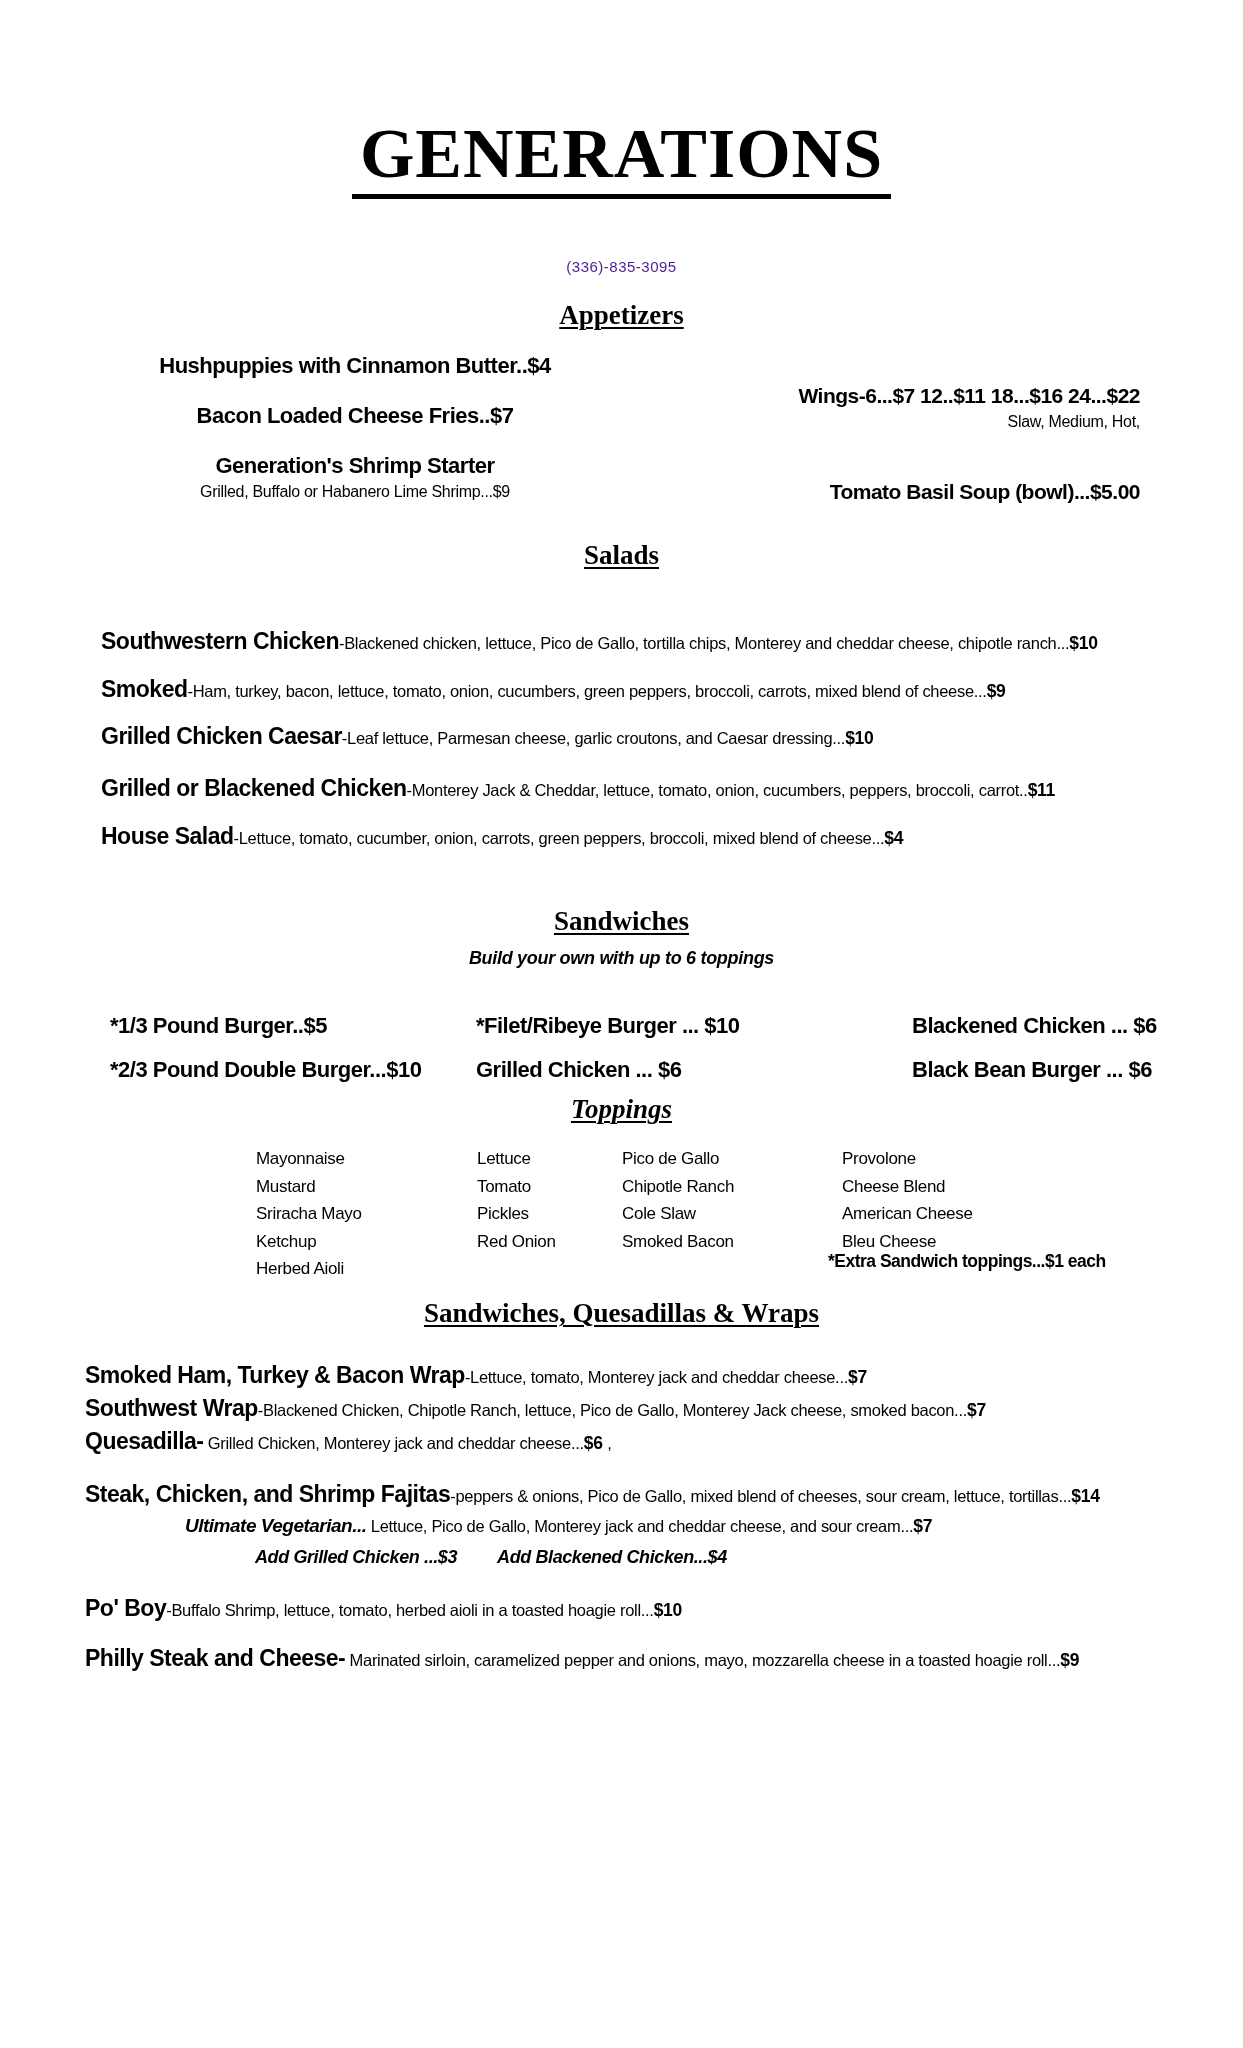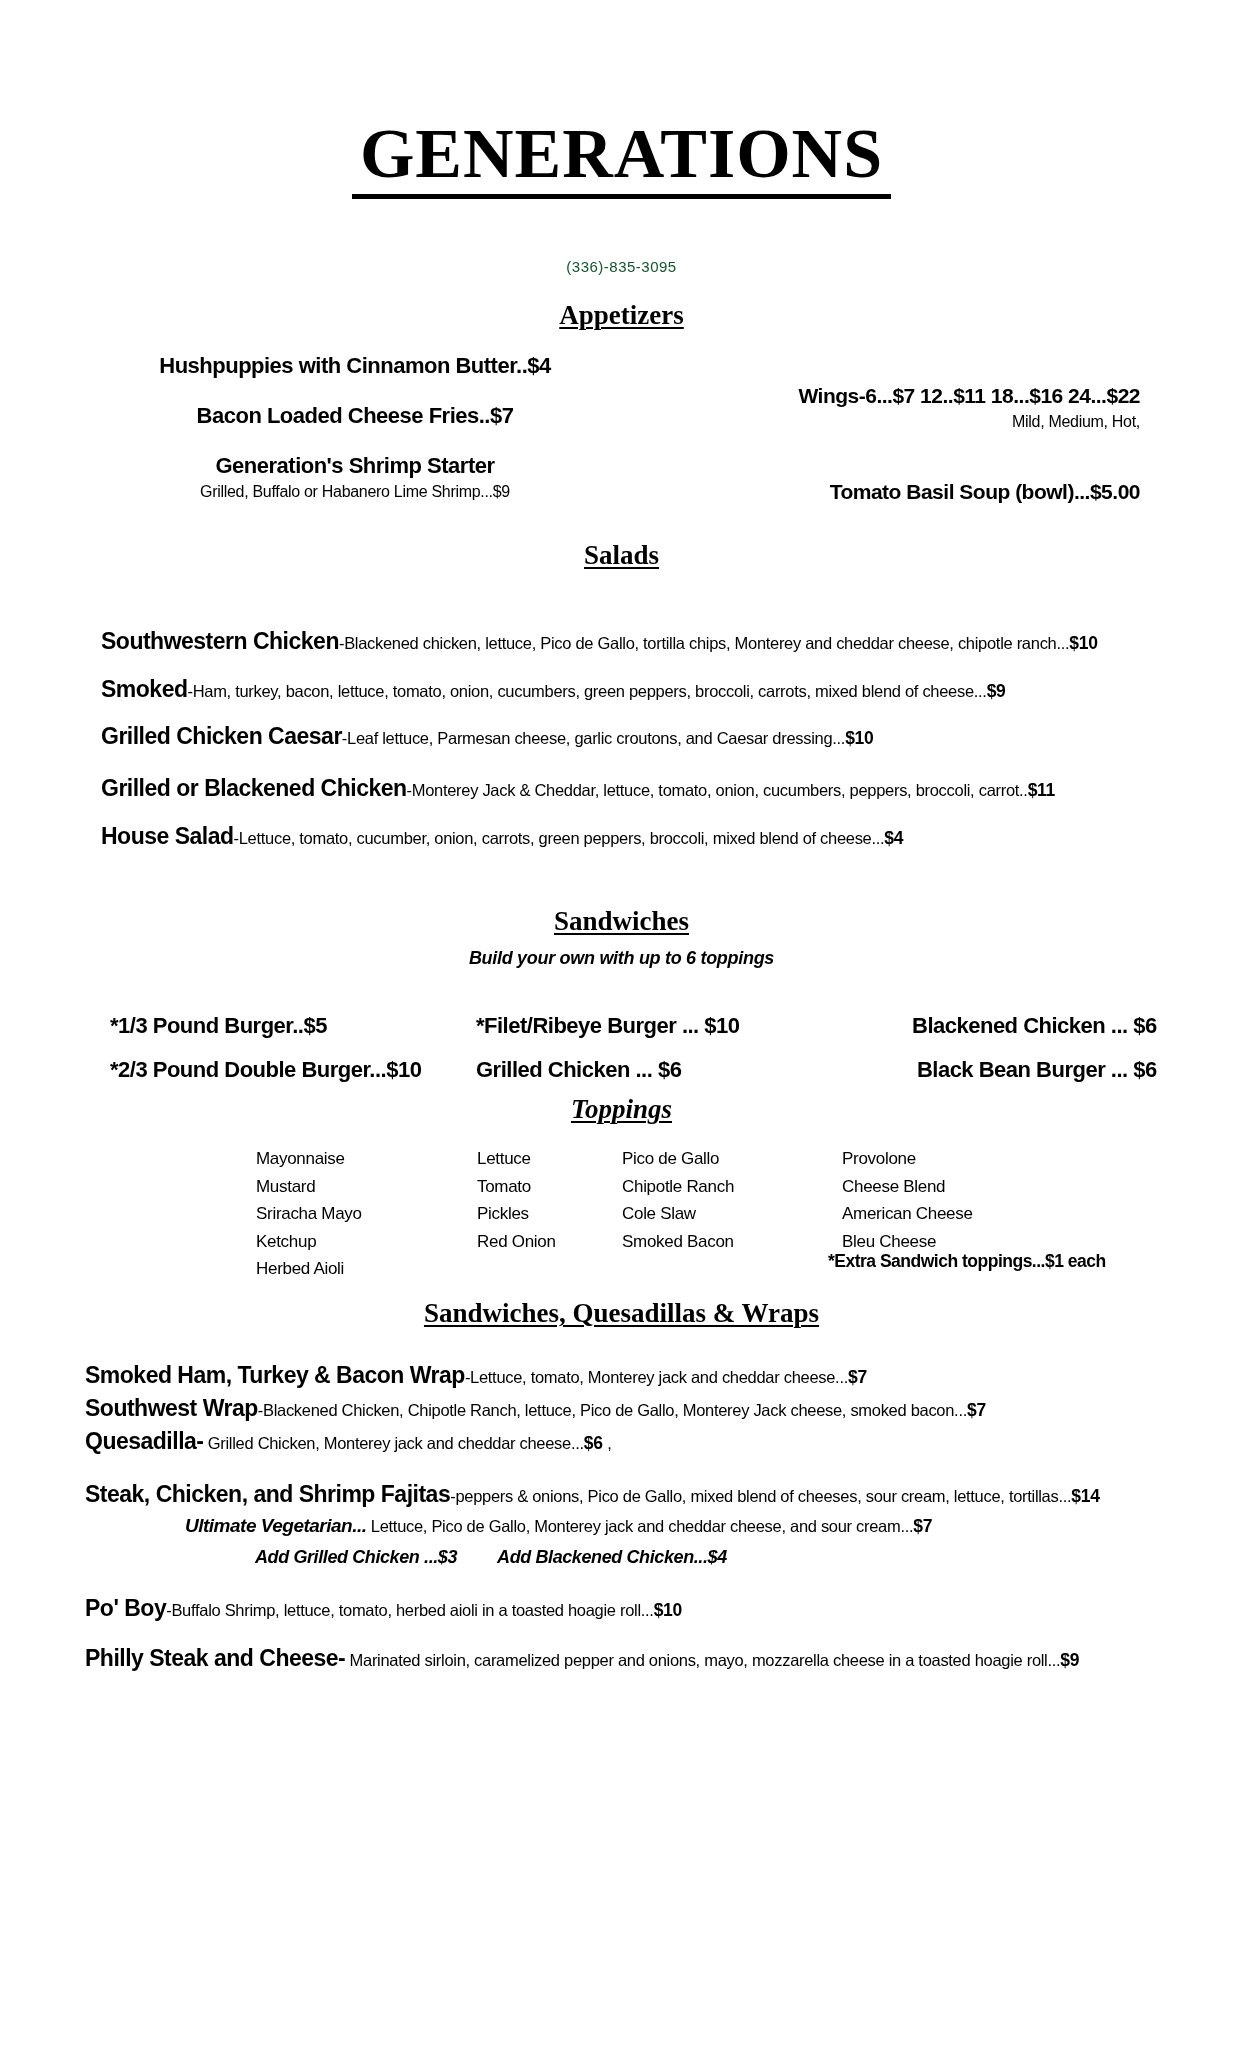--- a/index.html
+++ b/index.html
@@ -9,21 +9,21 @@
   }
 
   
   .title-wrap { position:absolute; top:106px; left:0; right:0; text-align:center; }
   .title-wrap h1 {
     display:inline-block; margin:13px; font-family:"Liberation Serif", serif;
     font-weight:700; font-size:70px; line-height:1; letter-spacing:1px;
     border-bottom:5px solid #000; padding:0 8px 5px;
   }
   .phone { position:absolute; top:258px; left:0; right:0; text-align:center;
-    font-size:15px; letter-spacing:.5px; color:#14532d; }
+    font-size:15px; letter-spacing:.5px; color:#4c1d95; }
 
   
   .section-head {
     position:absolute; left:0; right:0; text-align:center;
     font-family:"Liberation Serif", serif; font-weight:700; font-size:27px;
     text-decoration:underline; text-decoration-thickness:2px; text-underline-offset:3px;
   }
   .head-appetizers { top:300px; }
   .head-salads     { top:540px; }
   .head-sandwiches { top:906px; }
@@ -55,21 +55,21 @@
   .salads-list .menu-line:nth-of-type(1) { top:0; }
   .salads-list .menu-line:nth-of-type(2) { top:48px; }
   .salads-list .menu-line:nth-of-type(3) { top:95px; }
   .salads-list .menu-line:nth-of-type(4) { top:147px; }
   .salads-list .menu-line:nth-of-type(5) { top:195px; }
 
   
   .sw-col { position:absolute; top:1012px; }
   .sw-col.c1 { left:110px; }
   .sw-col.c2 { left:476px; }
-  .sw-col.c3 { left:912px;text-align:right; }
+  .sw-col.c3 { left:912px; }
   .sw-col .sw-item { font-weight:700; font-size:22px; line-height:28px;
     letter-spacing:-.5px; margin-bottom:16px; white-space:nowrap; }
 
   
   .top-col { position:absolute; top:1145px; font-size:17px; line-height:27.5px; letter-spacing:-.3px; }
   .top-col.c1 { left:256px; }
   .top-col.c2 { left:477px; }
   .top-col.c3 { left:622px; }
   .top-col.c4 { left:842px; }
   .extra-note { position:absolute; top:1251px; left:828px; font-weight:700;
@@ -119,21 +119,21 @@
       <div class="app-item">
         <div class="app-name">Generation's Shrimp Starter</div>
         <div class="app-desc">Grilled, Buffalo or Habanero Lime Shrimp...$9</div>
       </div>
     </div>
 
   <div class="app-col right">
 
       <div class="app-item">
         <div class="app-name">Wings-6...$7 12..$11 18...$16  24...$22</div>
-        <div class="app-desc">Mild, Medium, Hot,</div>
+        <div class="app-desc">Slaw, Medium, Hot,</div>
       </div>
 
       <div class="app-item">
         <div class="app-name">Tomato Basil Soup (bowl)...$5.00</div>
         <div class="app-desc"></div>
       </div>
     </div>
 
   <div class="section-head head-salads">Salads</div>
 

